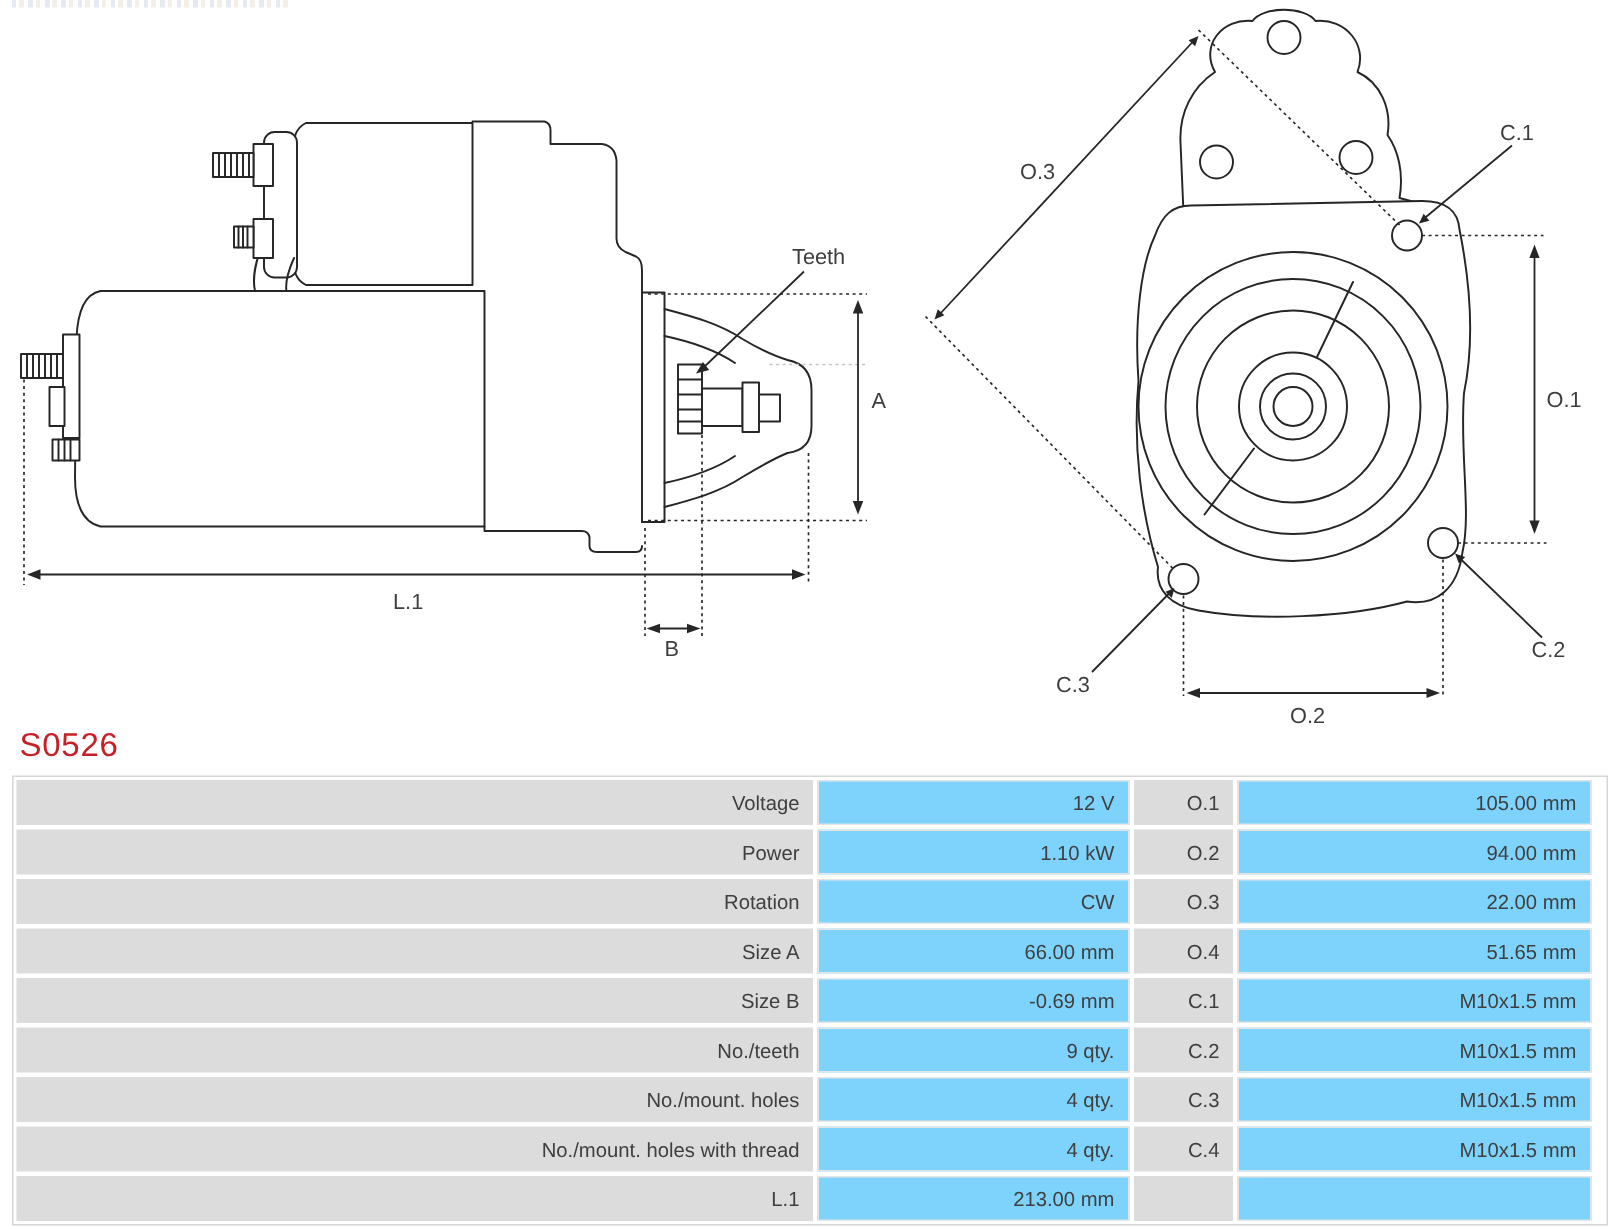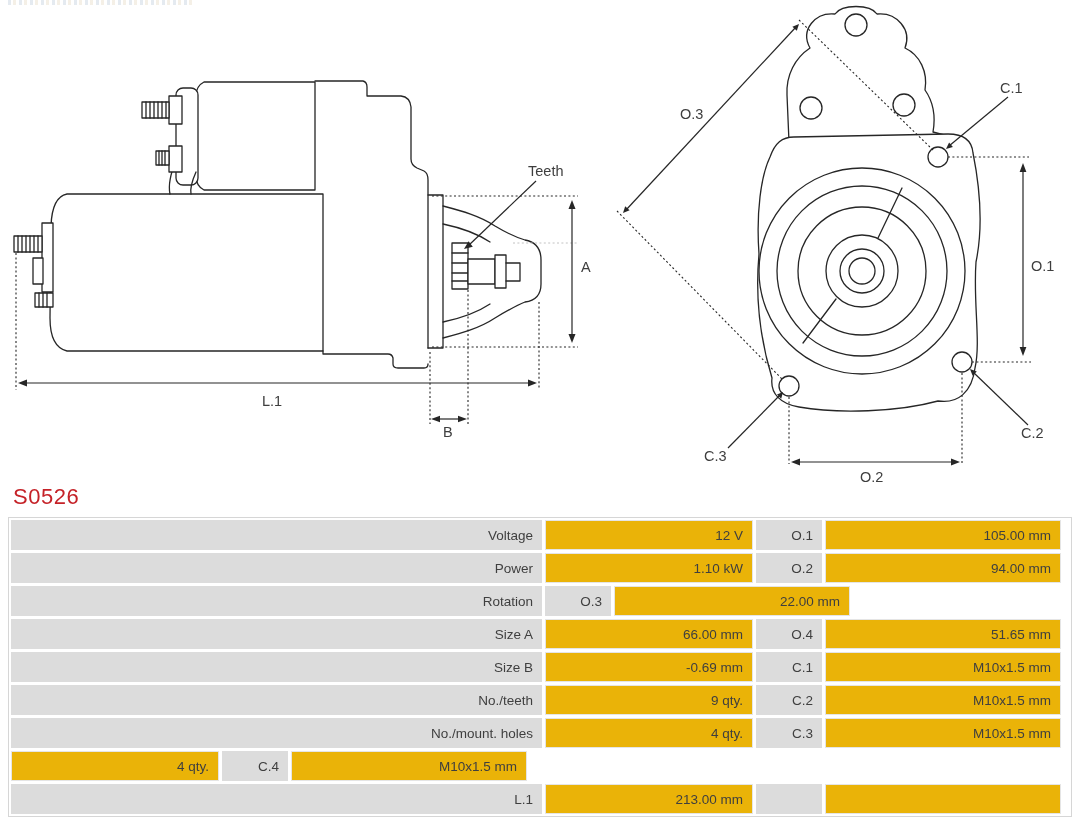--- a/index.html
+++ b/index.html
@@ -9,21 +9,21 @@
         background:repeating-linear-gradient(90deg,#cfd9e4 0 3px,#ffffff 3px 5px,#ece3d2 5px 8px,#ffffff 8px 11px);}
   .drawings{position:absolute;left:0;top:0;}
   .part-number{position:absolute;left:13px;top:485px;font-size:22px;line-height:24px;
         font-weight:400;letter-spacing:.5px;}
   .spec-table{position:absolute;left:8px;top:517px;width:1064px;box-sizing:border-box;
         border:1px solid #d6d6d6;padding:2px;display:flex;flex-direction:column;gap:3px;background:#fff;justify-content:space-between;}
   .row{display:flex;gap:3px;}
   .cell{height:30px;box-sizing:border-box;display:flex;align-items:center;justify-content:flex-end;
         padding-right:9px;font-size:13.5px;color:#3f3f3f;white-space:nowrap;}
   .g{background:#dcdcdc;}
-  .w{background:#eab308;border:1px solid #e5e5e5;}
+  .w{background:#7dd3fc;border:1px solid #e5e5e5;}
   .col1{width:531px;}
   .col2{width:208px;}
   .col3{width:66px;}
   .col4{width:236px;}
   svg text{font-family:"Liberation Sans", sans-serif;font-size:14.5px;fill:#3e3e3e;}
   .ln{fill:none;stroke:#262626;stroke-width:1.3;stroke-linejoin:round;stroke-linecap:round;}
   .fw{fill:#ffffff;stroke:#262626;stroke-width:1.3;stroke-linejoin:round;}
   .dot{fill:none;stroke:#262626;stroke-width:1.1;stroke-dasharray:2 2.4;}
   .dotg{fill:none;stroke:#c2c2c2;stroke-width:1;stroke-dasharray:2 2.4;}
   .dim{fill:none;stroke:#262626;stroke-width:1.2;}
@@ -200,20 +200,21 @@
       <div class="cell w col4">105.00 mm</div>
     </div>
     <div class="row">
       <div class="cell g col1">Power</div>
       <div class="cell w col2">1.10 kW</div>
       <div class="cell g col3">O.2</div>
       <div class="cell w col4">94.00 mm</div>
     </div>
     <div class="row">
       <div class="cell g col1">Rotation</div>
+      <div class="cell w col2">CW</div>
       <div class="cell g col3">O.3</div>
       <div class="cell w col4">22.00 mm</div>
     </div>
     <div class="row">
       <div class="cell g col1">Size A</div>
       <div class="cell w col2">66.00 mm</div>
       <div class="cell g col3">O.4</div>
       <div class="cell w col4">51.65 mm</div>
     </div>
     <div class="row">
@@ -228,20 +229,21 @@
       <div class="cell g col3">C.2</div>
       <div class="cell w col4">M10x1.5 mm</div>
     </div>
     <div class="row">
       <div class="cell g col1">No./mount. holes</div>
       <div class="cell w col2">4 qty.</div>
       <div class="cell g col3">C.3</div>
       <div class="cell w col4">M10x1.5 mm</div>
     </div>
     <div class="row">
+      <div class="cell g col1">No./mount. holes with thread</div>
       <div class="cell w col2">4 qty.</div>
       <div class="cell g col3">C.4</div>
       <div class="cell w col4">M10x1.5 mm</div>
     </div>
     <div class="row">
       <div class="cell g col1">L.1</div>
       <div class="cell w col2">213.00 mm</div>
       <div class="cell g col3"></div>
       <div class="cell w col4"></div>
     </div>

